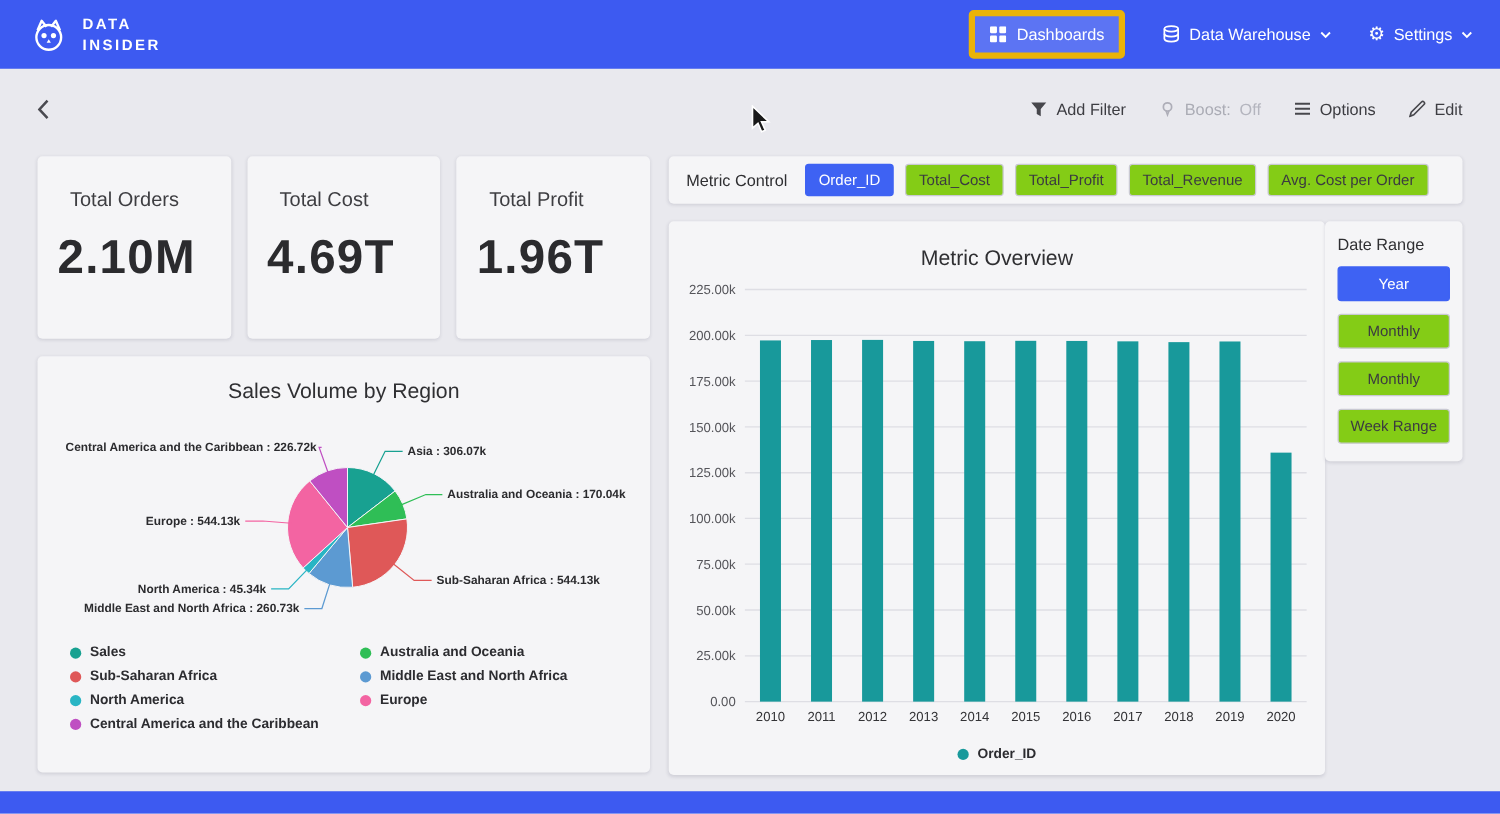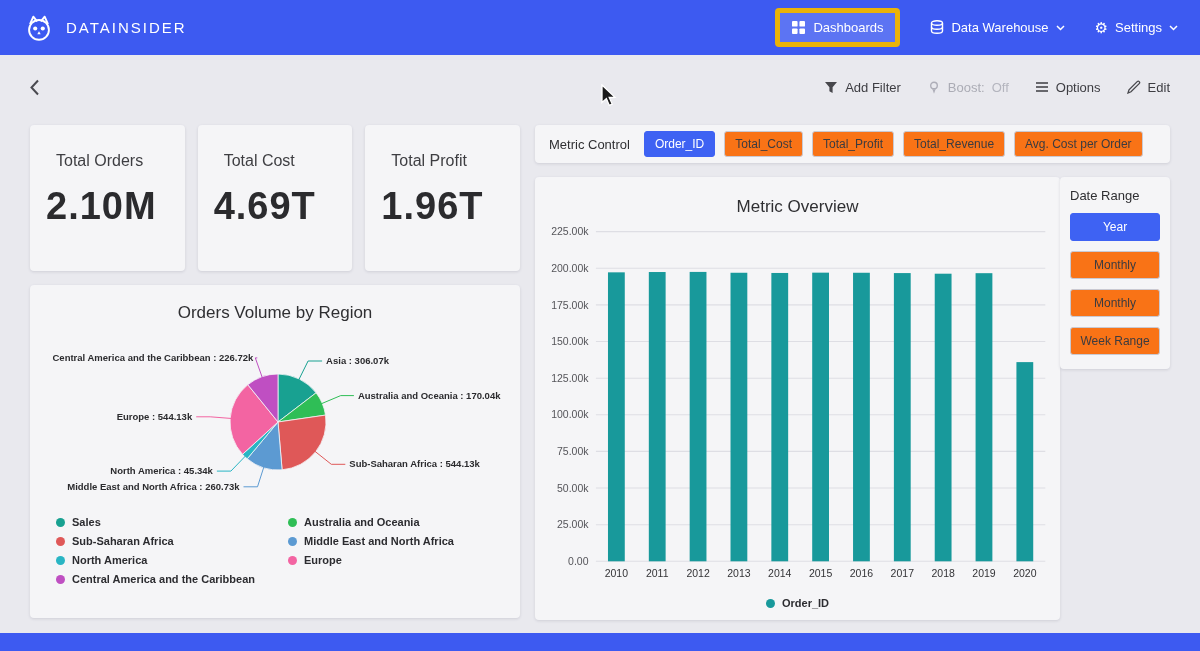--- a/index.html
+++ b/index.html
@@ -2,21 +2,21 @@
 <html><head>
 <meta charset="utf-8">
 <style>
   *{margin:0;padding:0;box-sizing:border-box}
   html,body{width:1200px;height:651px}
   body{overflow:hidden;background:#e9e9ee;font-family:"Liberation Sans",sans-serif;position:relative}
 
   
   .topbar{height:55px;background:#3d5af1;display:flex;align-items:center;padding:0 22px;color:#fff}
   .brand{display:flex;align-items:center;gap:10px;cursor:pointer}
-  .brand-text{display:flex;flex-direction:row;font-size:15px;font-weight:normal;letter-spacing:2px;line-height:1.4}
+  .brand-text{display:flex;flex-direction:column;font-size:12px;font-weight:bold;letter-spacing:2px;line-height:1.4}
   .topnav{margin-left:auto;display:flex;align-items:center;gap:30px;font-size:13px}
   .nav-pill{display:flex;align-items:center;gap:8px;background:rgba(255,255,255,.16);border:5px solid #eab308;color:#fff;border-radius:4px;padding:7px 12px;font-size:13px;cursor:pointer;font-family:inherit}
   .nav-item{display:flex;align-items:center;gap:7px;cursor:pointer}
   .gear-glyph{font-size:15px;line-height:1}
 
   
   .subheader{height:64px;display:flex;align-items:center;padding:0 30px}
   .back-btn{background:none;border:none;cursor:pointer;display:flex;align-items:center}
   .page-title{font-size:21px;color:#2f2f32;margin-left:16px;font-weight:normal}
   .sub-actions{margin-left:auto;display:flex;align-items:center;gap:26px;font-size:13px;color:#3d3d42}
@@ -38,21 +38,21 @@
   #pie-chart{display:block;width:100%;margin-top:4px}
   .pie-legend{display:flex;padding:0 26px;margin-top:4px}
   .legend-col{display:flex;flex-direction:column;gap:7px}
   .legend-col.c1{width:232px}
   .legend-item{display:flex;align-items:center;gap:7px;font-size:11px;font-weight:bold;color:#2c2c30}
   .dot{width:9px;height:9px;border-radius:50%;flex:none}
 
   .right-col{display:flex;flex-direction:column;gap:14px}
   .metric-bar{height:38px;display:flex;align-items:center;gap:9px;padding:0 14px}
   .metric-label{font-size:13px;color:#2f2f32;margin-right:5px}
-  .btn{font-family:inherit;font-size:12px;color:#3b3b40;background:#f97316;border:1px solid #c9c9d2;border-radius:3px;padding:5px 10px;cursor:pointer}
+  .btn{font-family:inherit;font-size:12px;color:#3b3b40;background:#84cc16;border:1px solid #c9c9d2;border-radius:3px;padding:5px 10px;cursor:pointer}
   .btn.active{background:#3e62f3;border-color:#3e62f3;color:#fff}
 
   .chart-row{display:flex;align-items:flex-start}
   .bar-card{flex:1;padding-top:20px;height:443px}
   #bar-chart{display:block;width:100%;margin-top:2px}
   .bar-legend{display:flex;justify-content:center;align-items:center;gap:7px;font-size:11px;font-weight:bold;color:#2c2c30}
 
   .date-card{width:110px;padding:11px 10px 4px}
   .date-title{font-size:13px;color:#2f2f32;margin-bottom:10px;font-weight:normal}
   .date-btn{display:block;width:100%;margin-bottom:10px;padding:6px 0;text-align:center}
@@ -169,21 +169,21 @@
         <div class="kpi-label">Total Cost</div>
         <div class="kpi-value">4.69T</div>
       </div>
       <div class="card kpi">
         <div class="kpi-label">Total Profit</div>
         <div class="kpi-value">1.96T</div>
       </div>
     </div>
 
     <div class="card pie-card">
-      <h2 class="card-title">Orders Volume by Region</h2>
+      <h2 class="card-title">Sales Volume by Region</h2>
       <svg id="pie-chart" viewBox="0 0 490 185">
           <path d="M248 95 L248.0 47.0 A48 48 0 0 1 286.1 65.8 Z" fill="#18a191" stroke="#f5f5f7" stroke-width="0.8"></path>
           <polyline points="267.9,54.6 278.1,34.0 292.1,34.0" fill="none" stroke="#18a191" stroke-width="1"></polyline>
           <text x="296.1" y="37.0" text-anchor="start" class="pie-label">Asia : 306.07k</text>
           <path d="M248 95 L286.1 65.8 A48 48 0 0 1 295.5 88.1 Z" fill="#2fbe56" stroke="#f5f5f7" stroke-width="0.8"></path>
           <polyline points="289.5,77.5 310.7,68.6 323.9,68.6" fill="none" stroke="#2fbe56" stroke-width="1"></polyline>
           <text x="327.9" y="71.6" text-anchor="start" class="pie-label">Australia and Oceania : 170.04k</text>
           <path d="M248 95 L295.5 88.1 A48 48 0 0 1 252.1 142.8 Z" fill="#df5858" stroke="#f5f5f7" stroke-width="0.8"></path>
           <polyline points="283.3,123.0 301.3,137.3 315.3,137.3" fill="none" stroke="#df5858" stroke-width="1"></polyline>
           <text x="319.3" y="140.3" text-anchor="start" class="pie-label">Sub-Saharan Africa : 544.13k</text>

